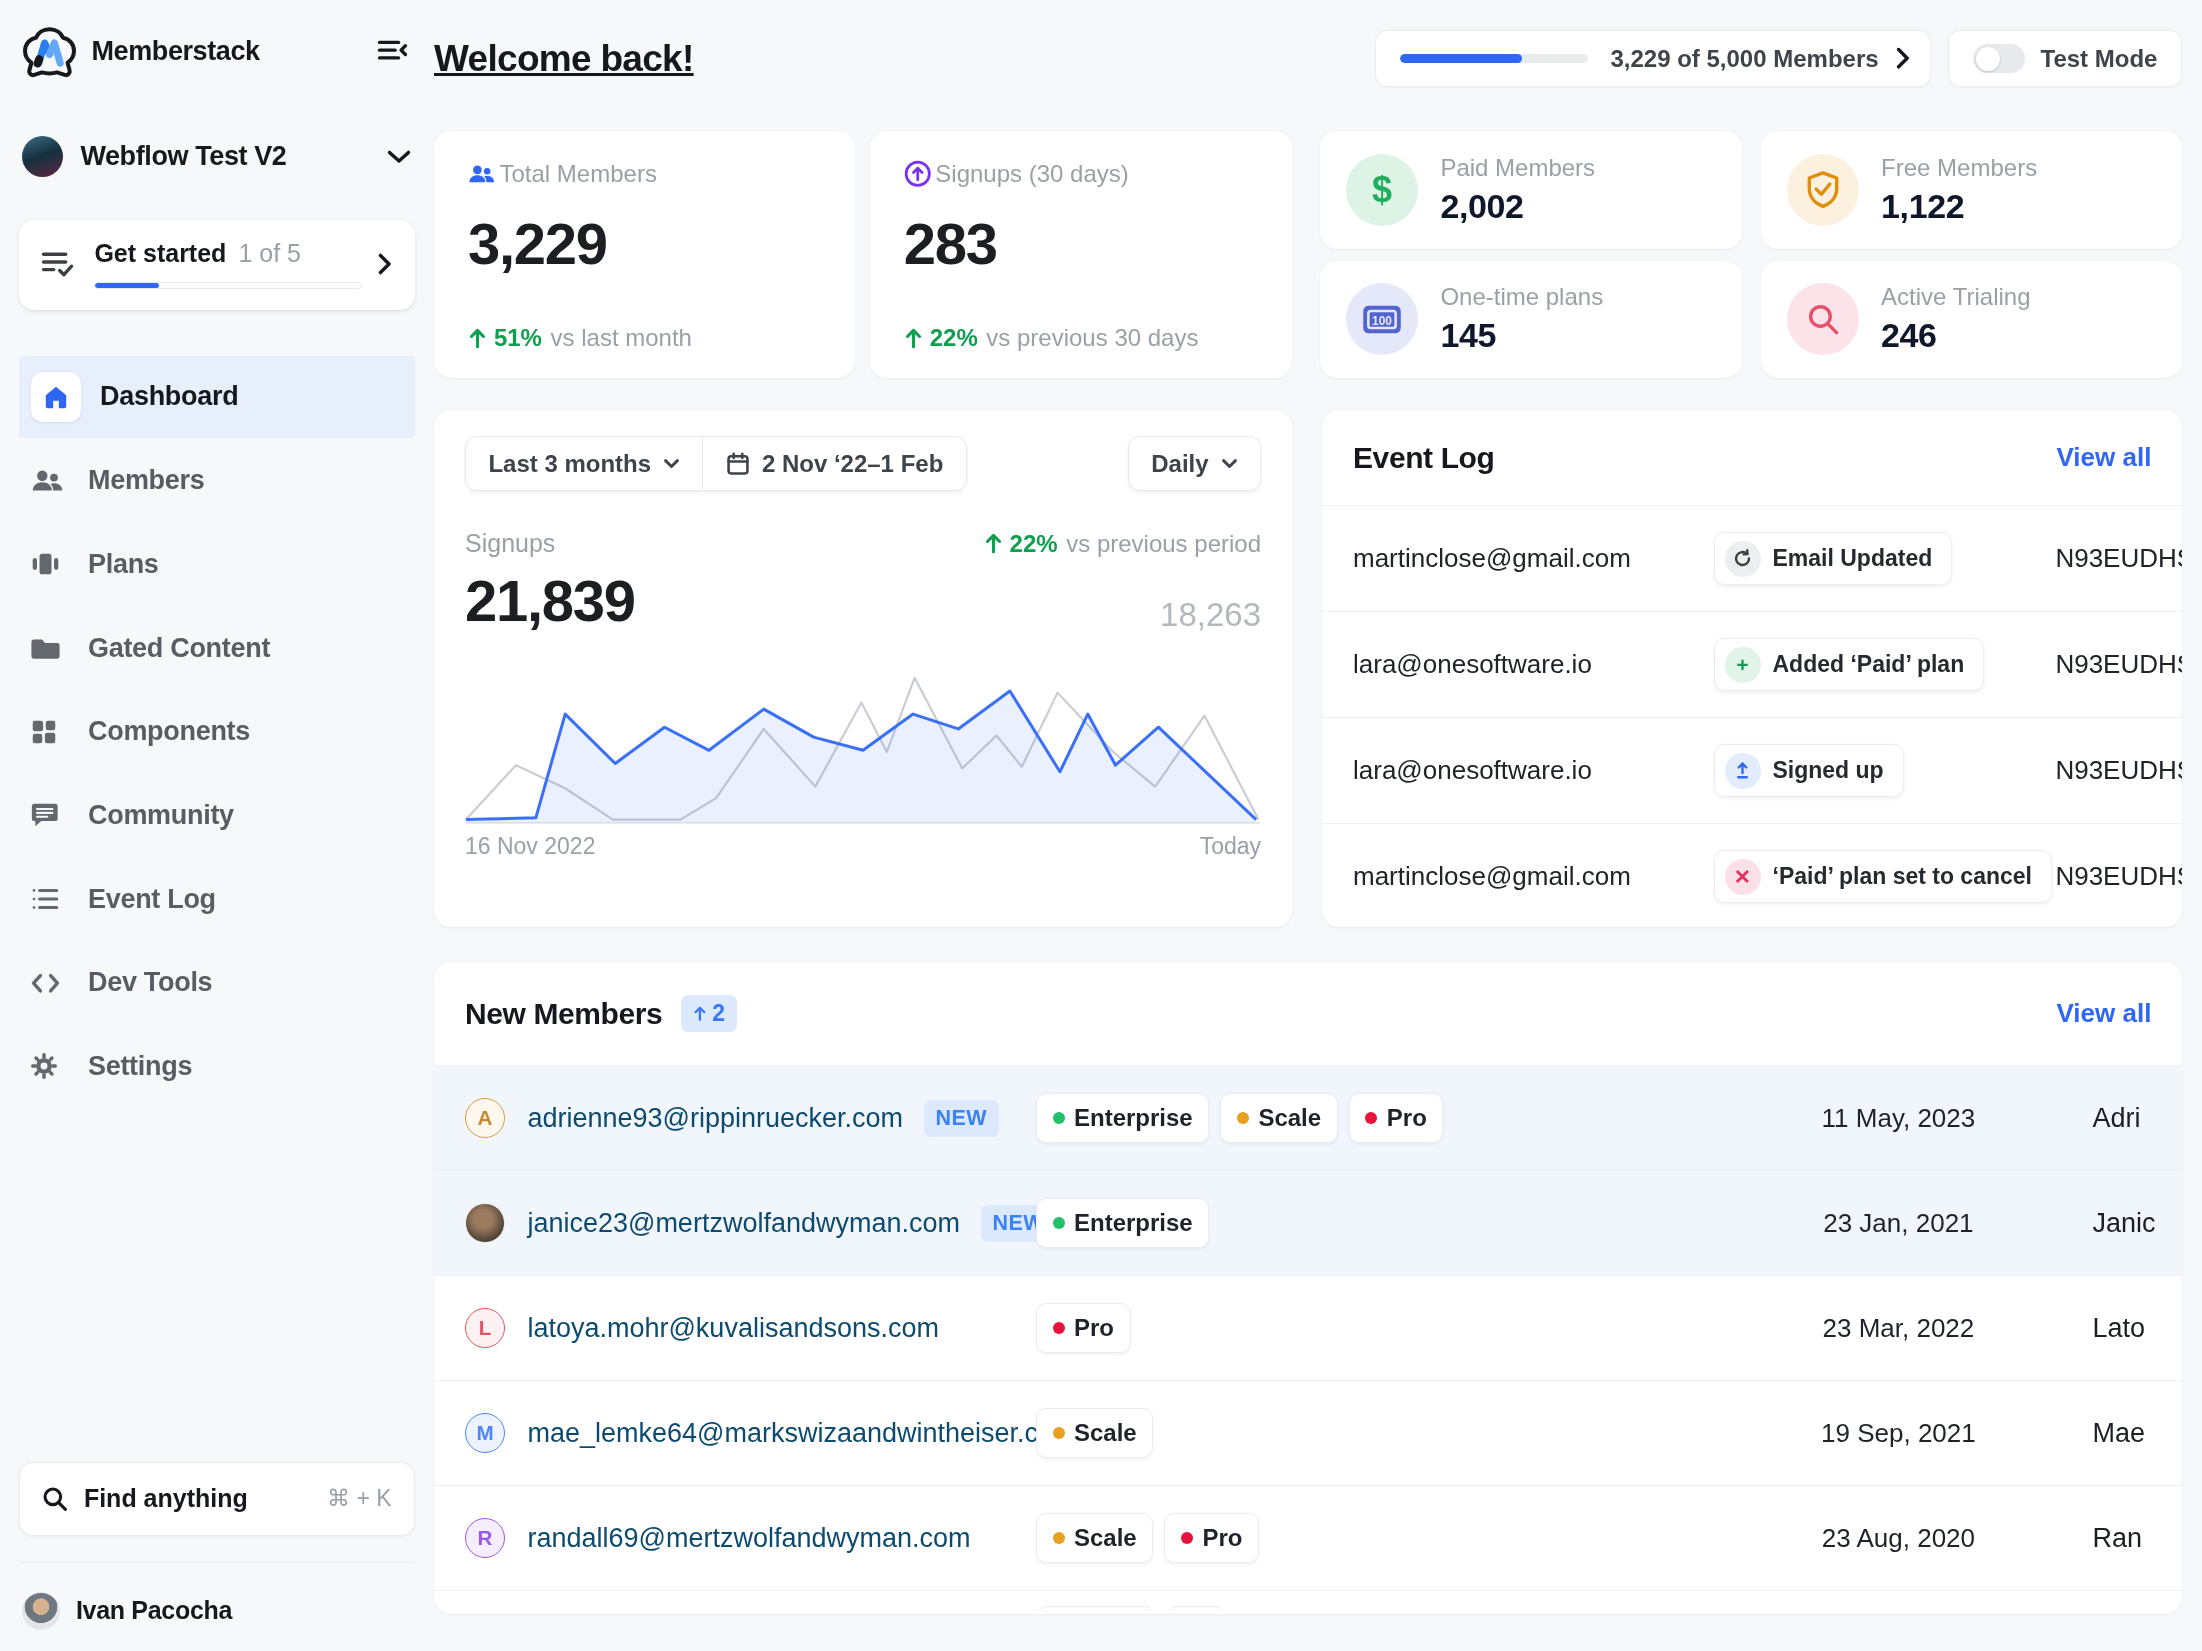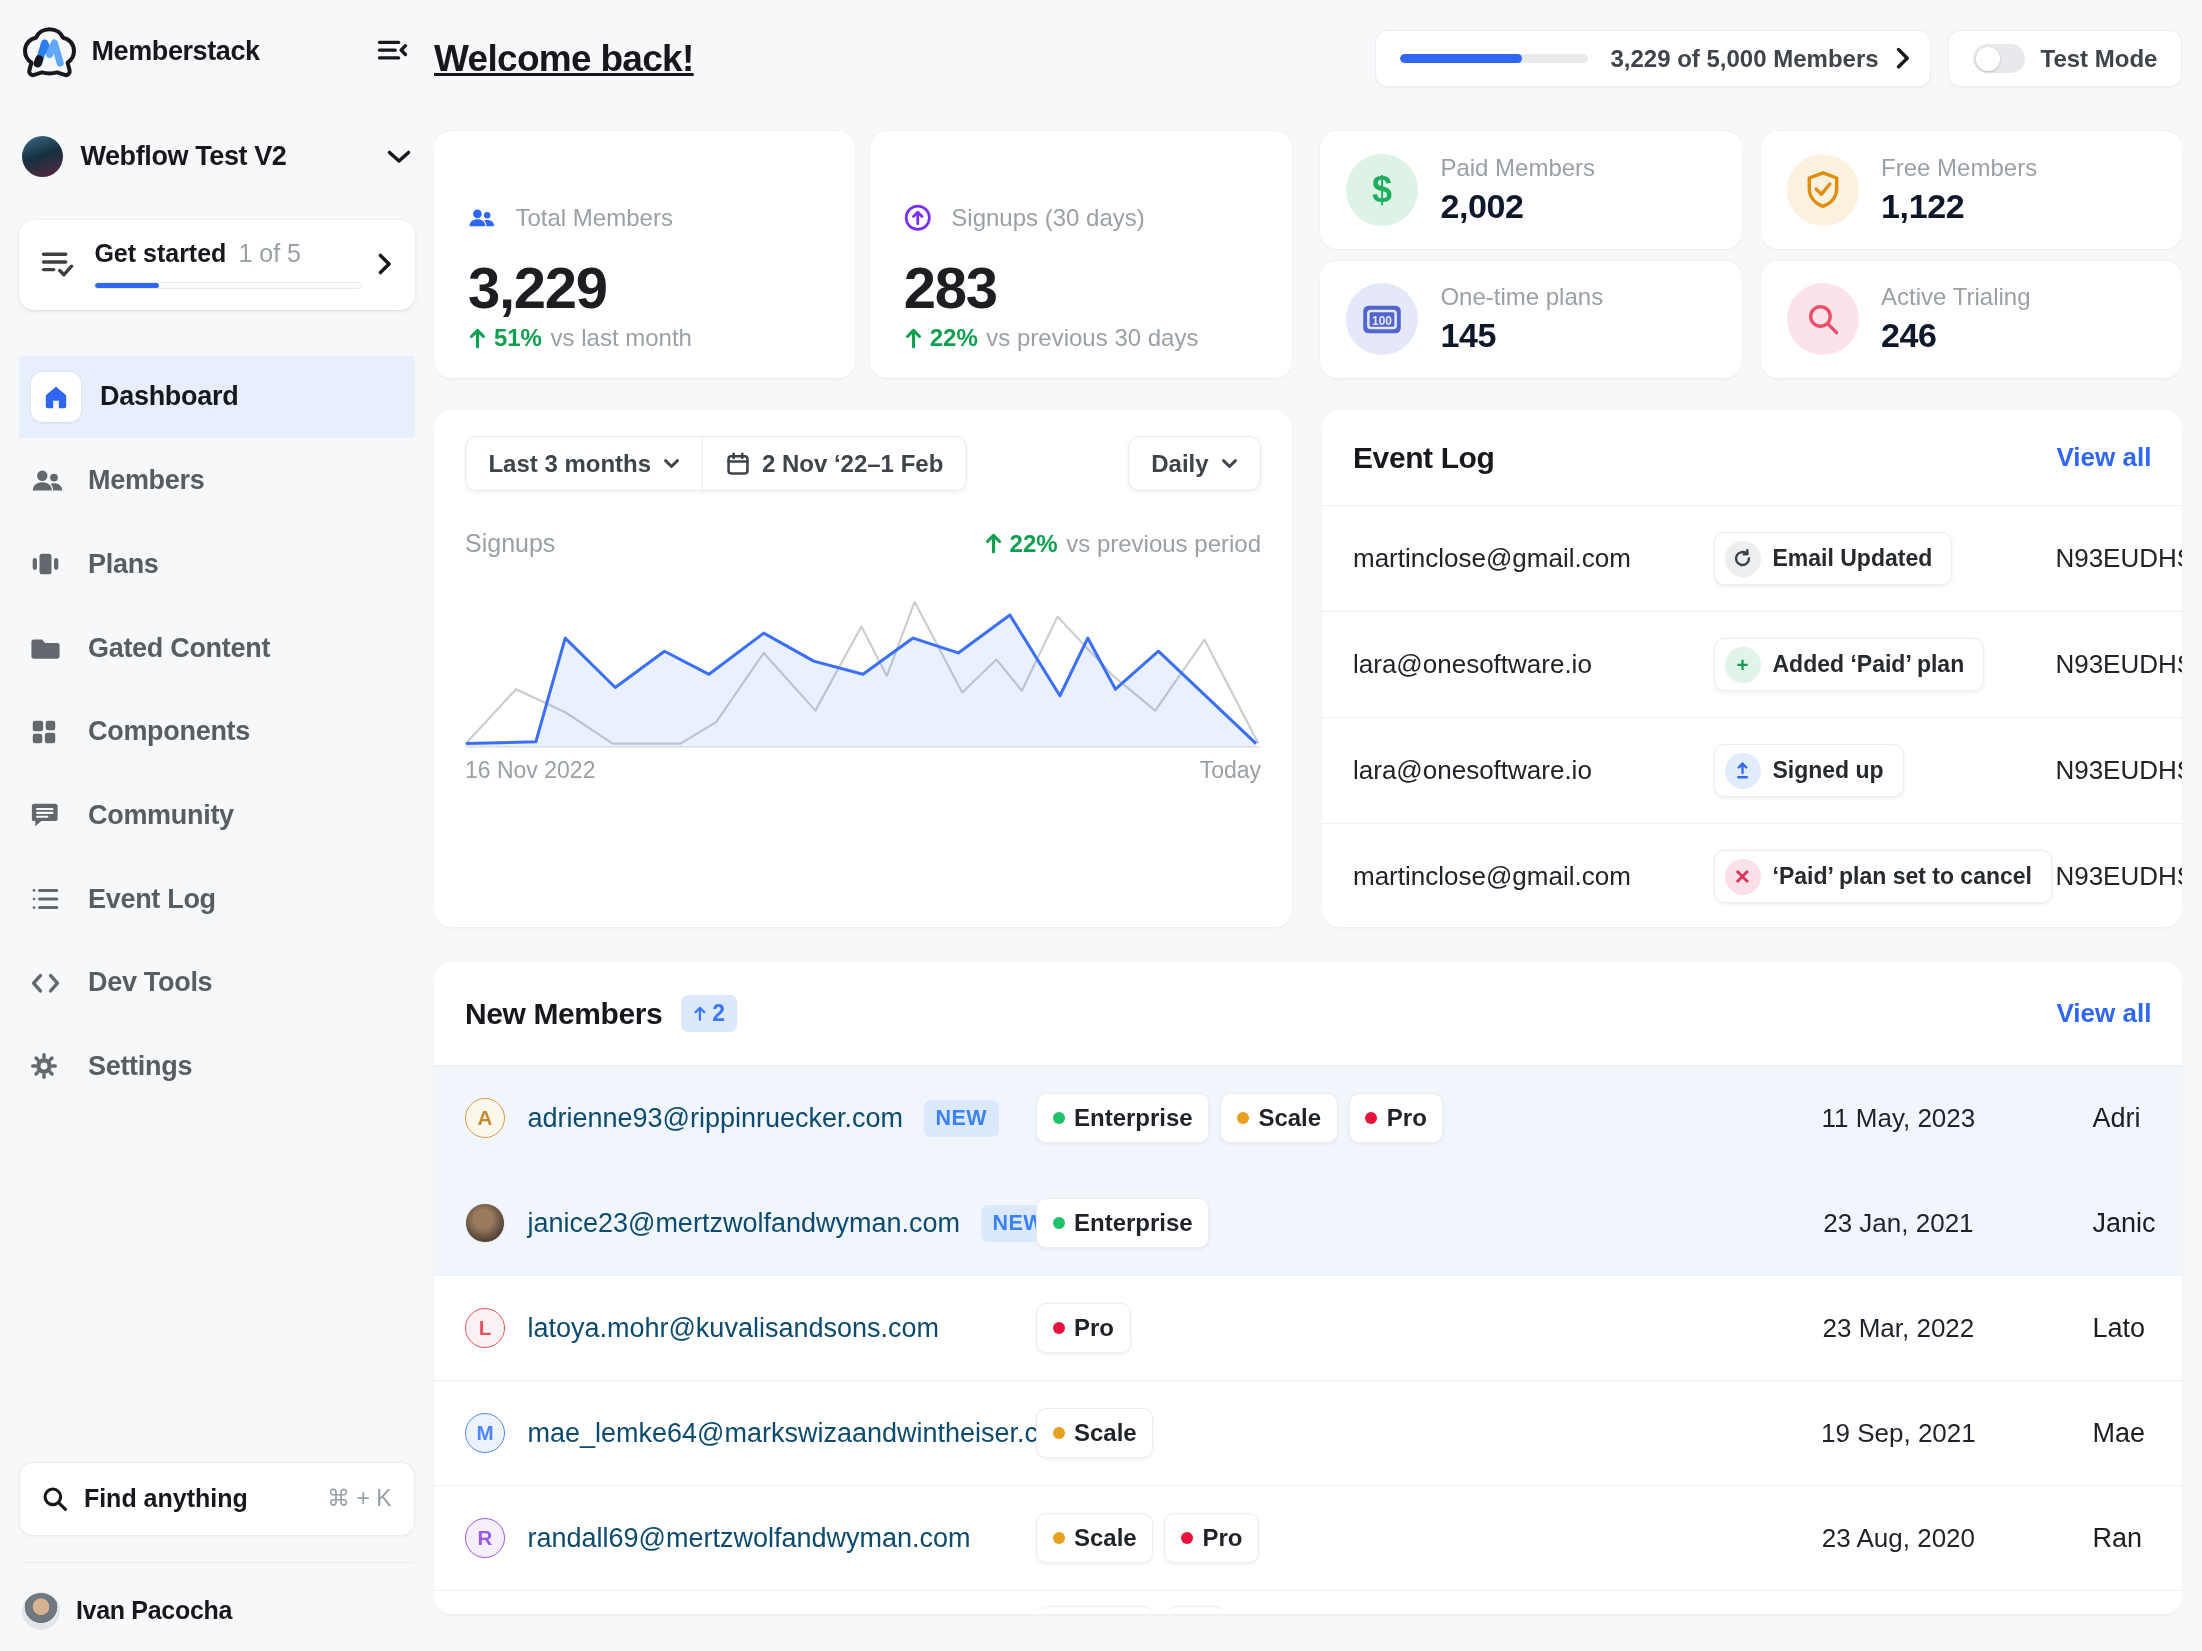--- a/index.html
+++ b/index.html
@@ -56,21 +56,21 @@
   .quota-chevron { margin-left:17px; color:#16181d; }
   .testmode-pill { background:#fff; border:0.9px solid #ebedf0; border-radius:12px; height:57px; display:flex; align-items:center; padding:0 24px; gap:15.5px; box-shadow:0 0.9px 1.7px rgba(16,24,40,.04); }
   .toggle { width:52px; height:29px; background:#e7e9ec; border-radius:17px; position:relative; cursor:pointer; }
   .toggle-knob { width:24px; height:24px; background:#fff; border-radius:50%; position:absolute; top:2.6px; left:2.6px; box-shadow:0 0.9px 2.6px rgba(16,24,40,.2); }
   .testmode-label { font-size:24px; font-weight:700; color:#3f434a; }
 
   
   .stats-row { display:flex; margin-top:40px; gap:28px; }
   .stats-left { display:flex; gap:14.6px; width:858px; flex:0 0 858px; }
   .big-card { background:#fff; border-radius:17px; box-shadow:0 0.9px 2.6px rgba(16,24,40,.06); width:422px; height:247px; padding:29px 34px 26px 34px; display:flex; flex-direction:column; }
-  .big-label-row { display:flex; align-items:center; gap:20px; color:#9aa0a6;margin-top:44px; }
+  .big-label-row { display:flex; align-items:center; gap:4px; color:#9aa0a6; }
   .big-label { font-size:24px; font-weight:500; }
   .big-value { font-size:58px; font-weight:800; letter-spacing:-1.3px; margin-top:22.4px; color:#1c1e22; }
   .big-foot { margin-top:auto; display:flex; align-items:center; gap:8.6px; font-size:24px; }
   .delta-up { color:#0e9f4f; font-weight:700; display:flex; align-items:center; gap:6.9px; }
   .foot-caption { color:#9aa0a6; font-weight:500; }
   .quad { flex:1; display:grid; grid-template-columns:1fr 1fr; grid-template-rows:1fr 1fr; gap:12px 19px; }
   .mini-card { background:#fff; border-radius:17px; box-shadow:0 0.9px 2.6px rgba(16,24,40,.06); display:flex; align-items:center; padding:0 26px; gap:22.4px; }
   .mini-icon { width:72px; height:72px; border-radius:50%; display:grid; place-items:center; flex:0 0 72px; }
   .mini-label { font-size:24px; color:#9aa0a6; font-weight:500; }
   .mini-value { font-size:34px; font-weight:800; letter-spacing:-0.4px; margin-top:5.2px; color:#0f172a; }
@@ -496,20 +496,24 @@
                   <svg width="19" height="22.4" viewBox="0 0 22 26" fill="none" stroke="#0e9f4f" stroke-width="3.6" stroke-linecap="round" stroke-linejoin="round">
                     <line x1="11" y1="23" x2="11" y2="5"></line>
                     <polyline points="4,11 11,4 18,11"></polyline>
                   </svg>
                 </span>
                 <span>22%</span>
               </span>
             <span class="foot-caption">vs previous period</span>
           </span>
         </div>
+        <div class="chart-nums">
+          <span class="chart-big">21,839</span>
+          <span class="chart-prev">18,263</span>
+        </div>
 
         <div class="chart-plot">
           <svg width="796" height="182" viewBox="0 0 925 212">
             <line x1="0" y1="206" x2="925" y2="206" stroke="#e4e6e9" stroke-width="2"></line>
           <polyline points="0.0,202.2 58.3,138.8 115.6,165.7 171.1,202.2 249.8,202.2 291.4,177.2 346.9,96.6 407.0,163.8 460.6,65.8 490.3,123.4 522.6,37.0 578.1,142.6 617.9,104.2 647.5,140.7 689.1,54.3 753.9,123.4 802.9,163.8 860.3,81.2 923.1,202.2" fill="none" stroke="#c9ccd1" stroke-width="2.5" stroke-linejoin="round"></polyline>
               <polygon points="0.0,202.2 81.4,200.2 115.6,79.3 173.9,136.9 231.3,94.6 283.1,121.5 346.9,73.5 405.1,106.2 462.5,121.5 520.8,79.3 573.5,96.6 633.6,52.4 691.9,146.5 724.3,79.3 756.6,138.8 806.6,94.6 920.4,202.2 920.4,206 0.0,206" fill="rgba(58,111,248,0.10)" stroke="none"></polygon>
               <polyline points="0.0,202.2 81.4,200.2 115.6,79.3 173.9,136.9 231.3,94.6 283.1,121.5 346.9,73.5 405.1,106.2 462.5,121.5 520.8,79.3 573.5,96.6 633.6,52.4 691.9,146.5 724.3,79.3 756.6,138.8 806.6,94.6 920.4,202.2" fill="none" stroke="#3a6ff8" stroke-width="3.5" stroke-linejoin="round"></polyline>
             </svg>
         </div>
         <div class="chart-xlabels">

